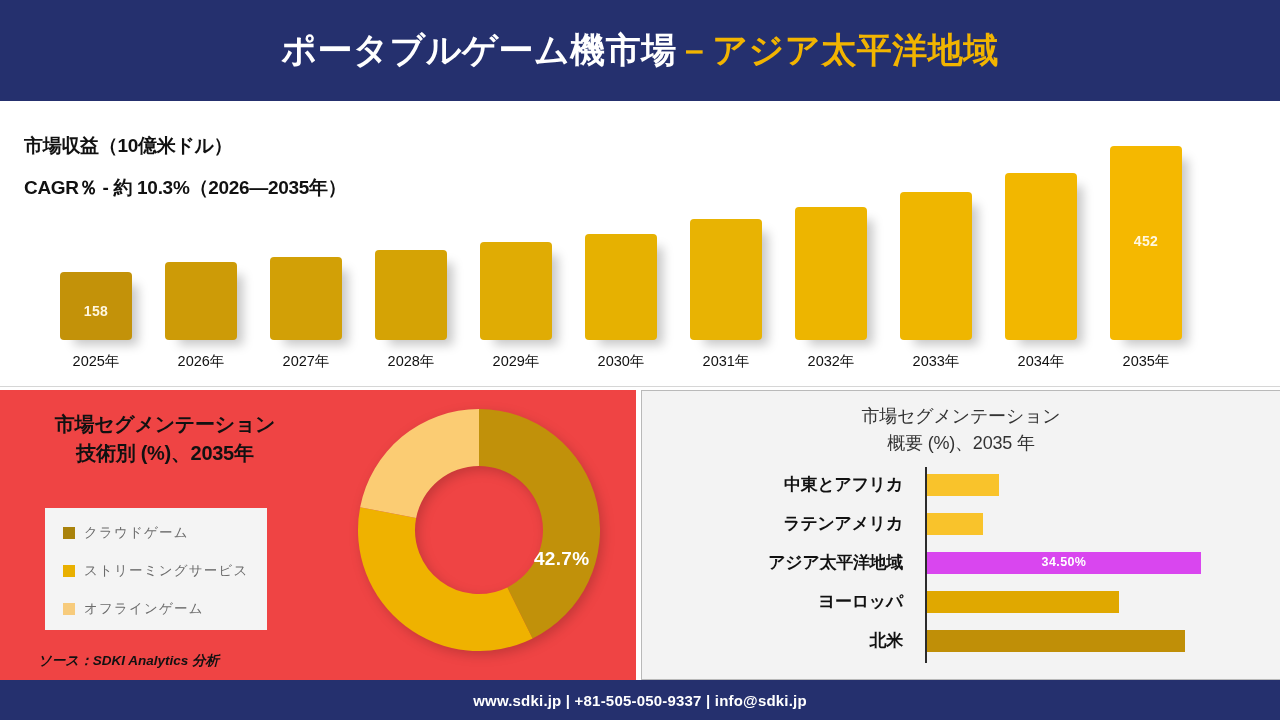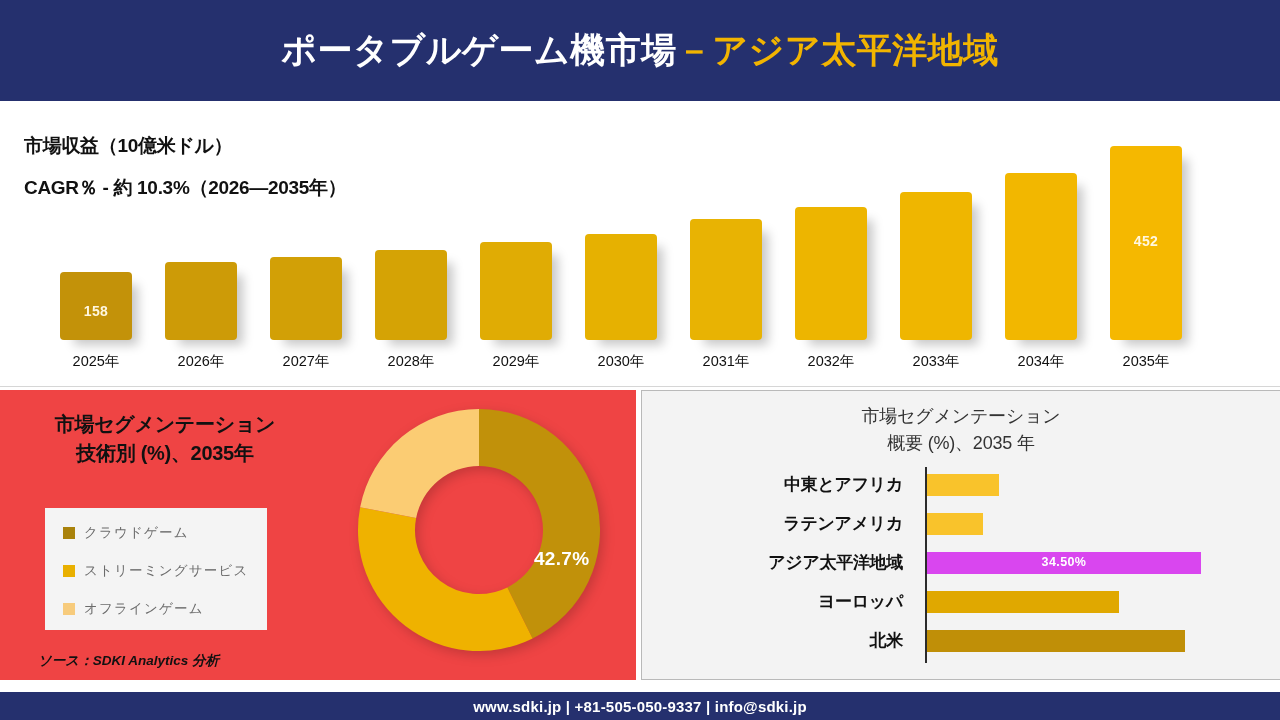--- a/index.html
+++ b/index.html
@@ -133,21 +133,21 @@
   .region-bar{
     height:22px; position:relative; margin-left:10px;
   }
   .region-bar-value{
     position:absolute; left:0; width:100%; top:3px; text-align:center;
     font-size:12.5px; font-weight:bold; color:#ffffff; letter-spacing:.4px;
   }
 
   
   #footer-band{
-    position:absolute; left:0; bottom:0; width:1280px; height:28px;
+    position:absolute; left:0; bottom:0; width:1280px; height:40px;
     background:#25306E; display:flex; align-items:center; justify-content:center;
   }
   #footer-text{
     color:#ffffff; font-size:15px; font-weight:bold; letter-spacing:.2px;
   }
 </style>
 </head>
 <body>
 
 <div id="header-band">

